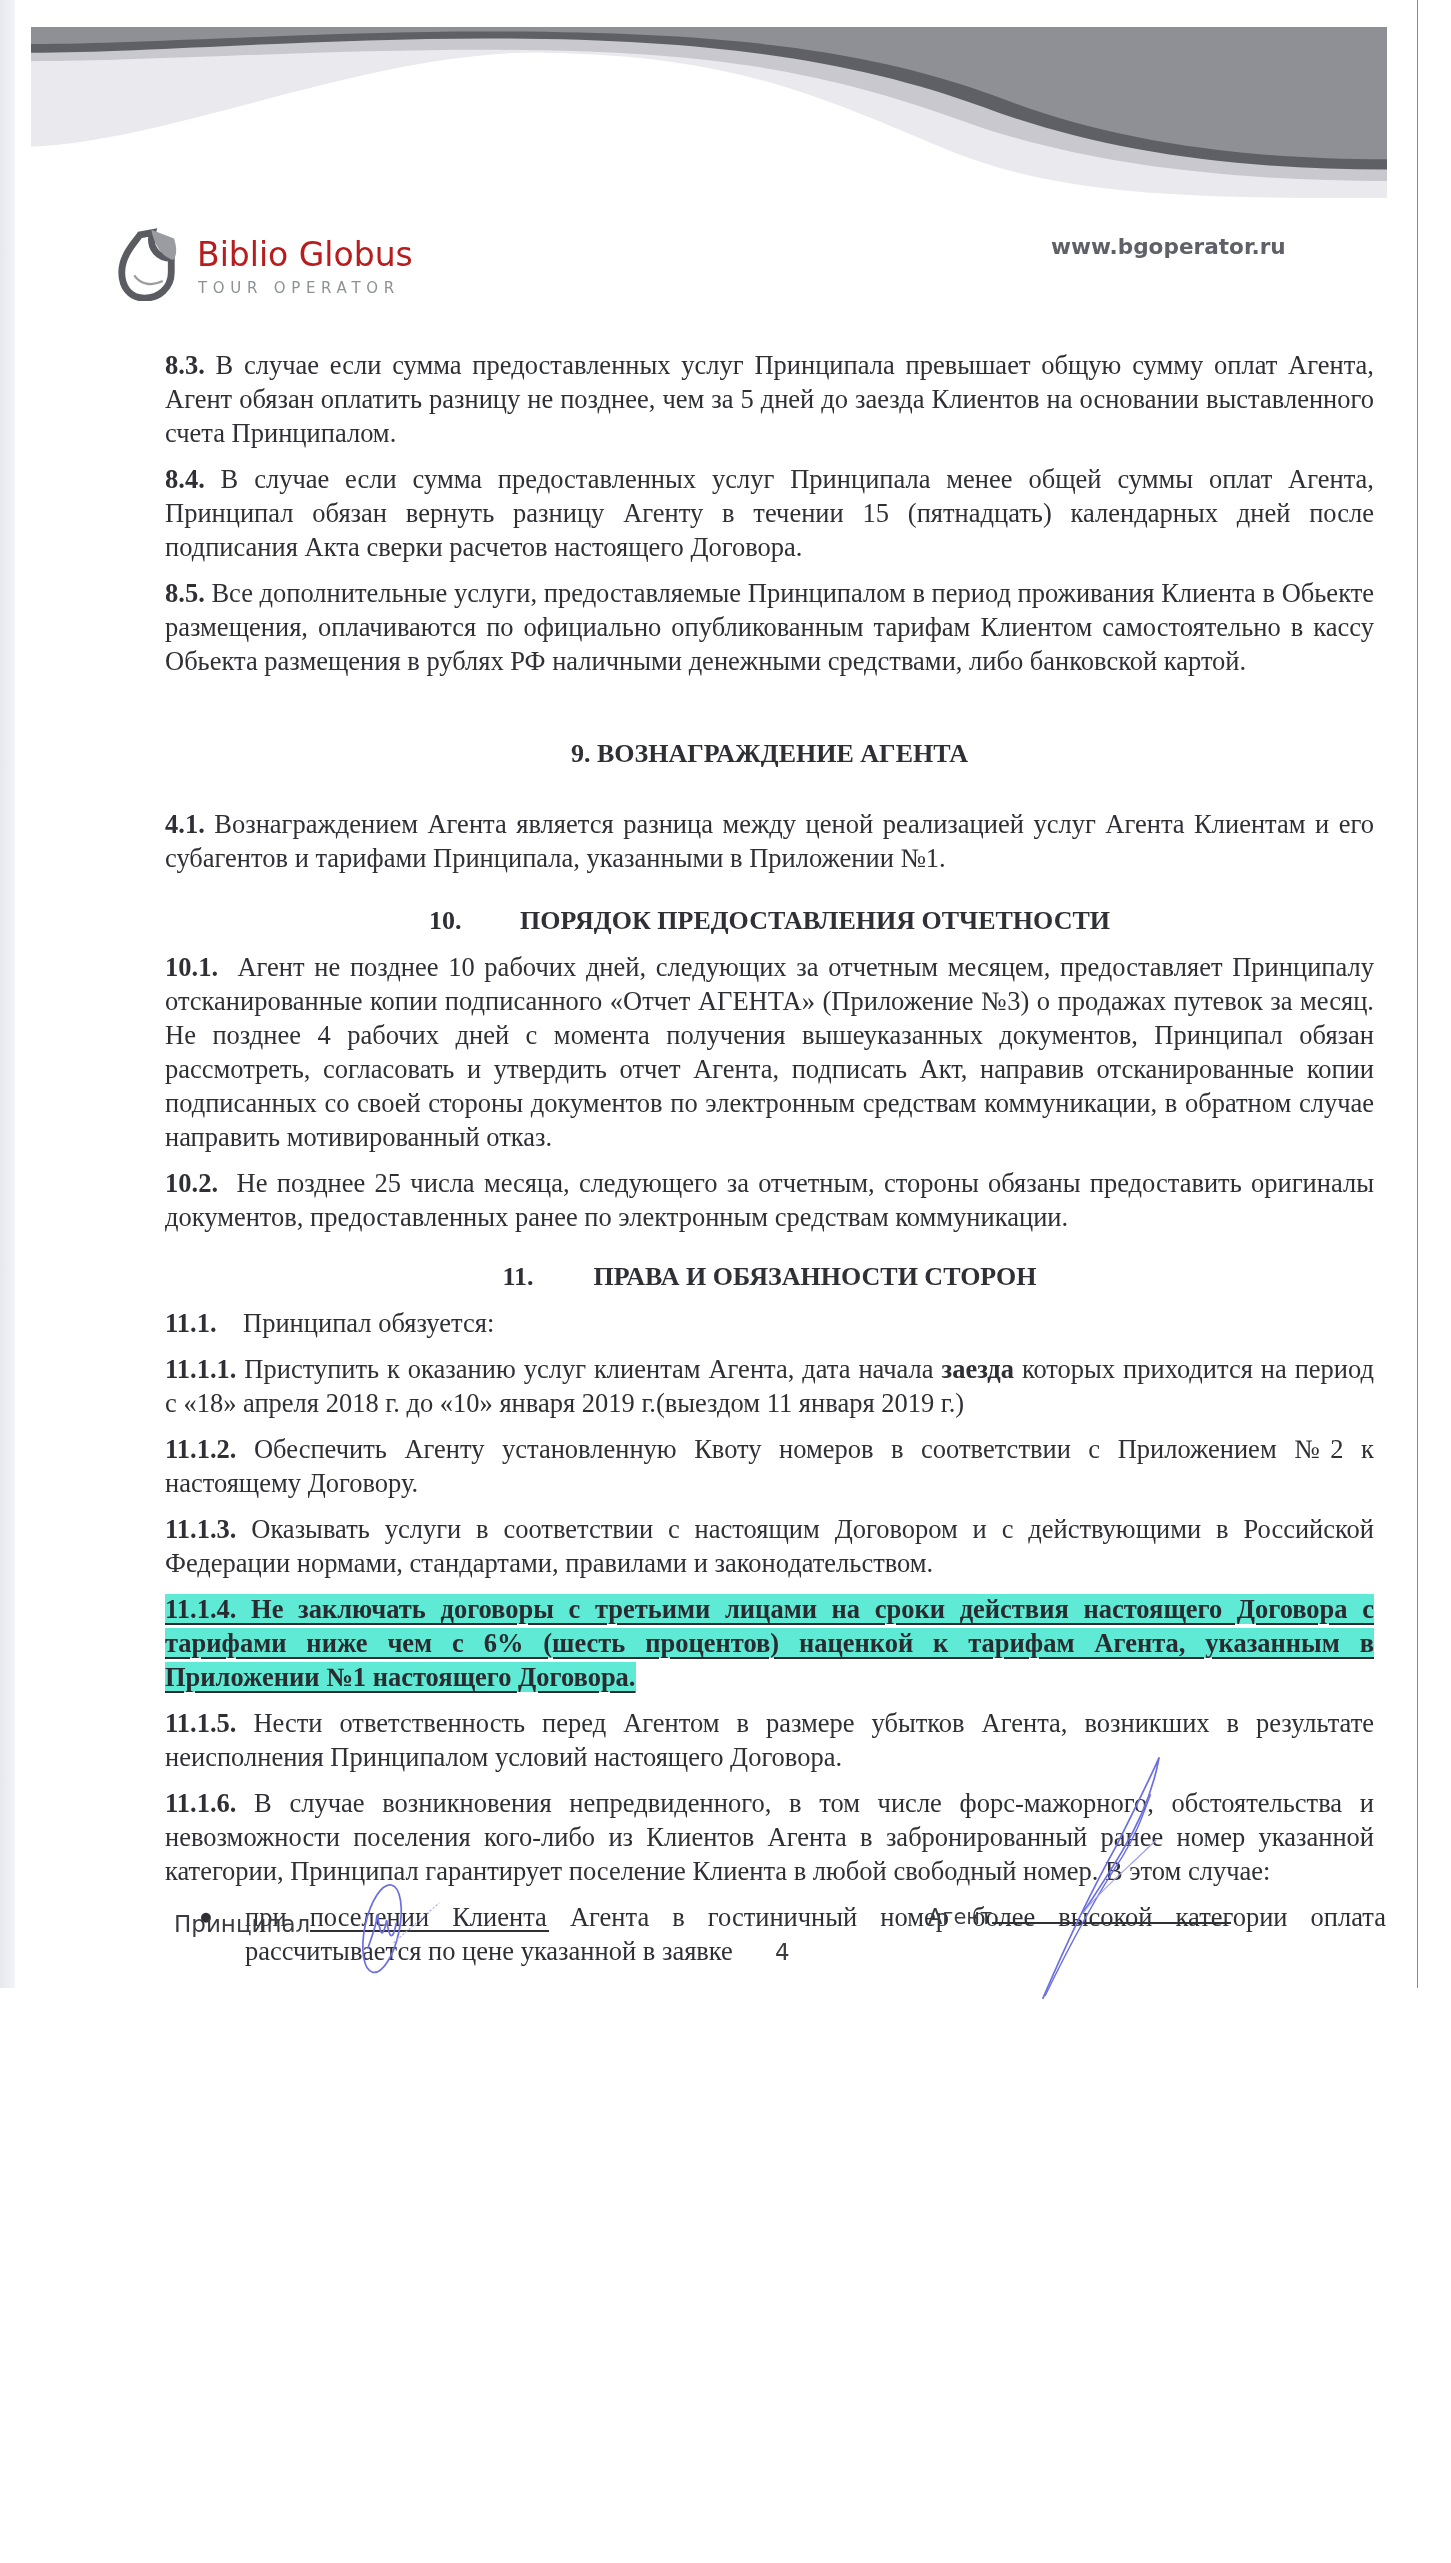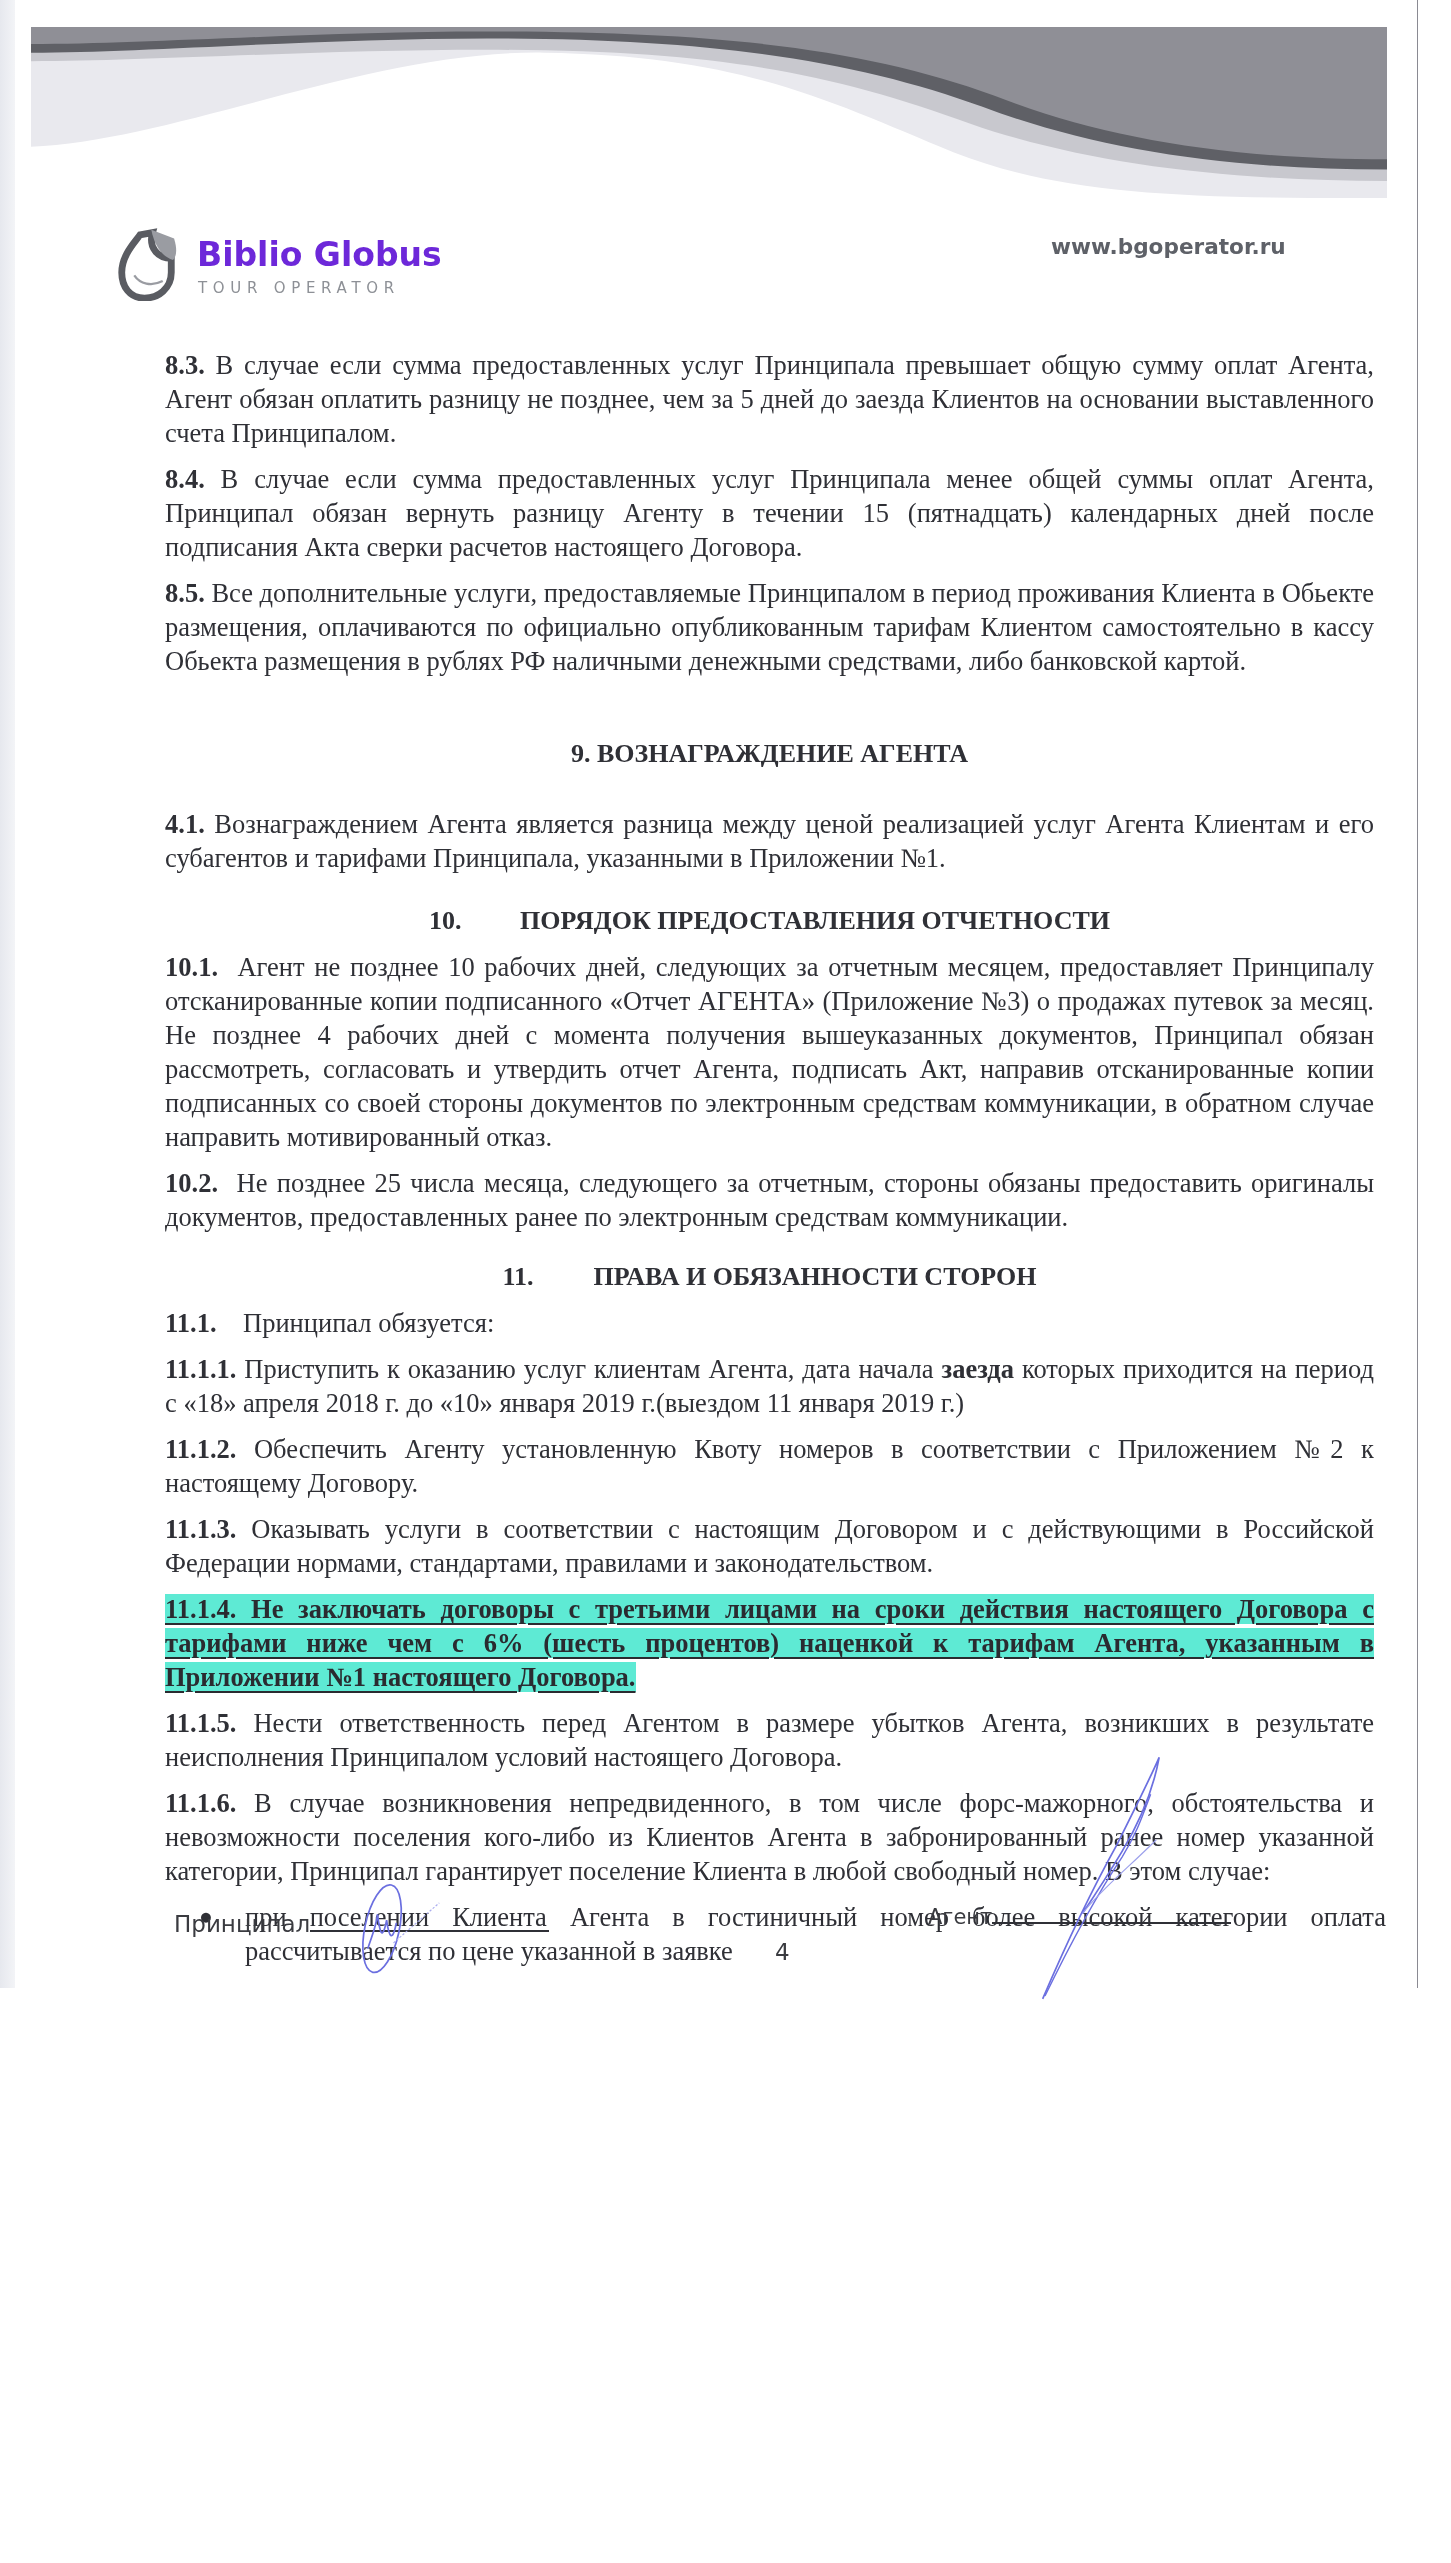--- a/index.html
+++ b/index.html
@@ -13,22 +13,22 @@
     .left-shadow {
       position: absolute; left: 0; top: 0; width: 15px; height: 1988px;
       background: linear-gradient(to right, #e6e8ee, #f3f4f7);
     }
     .banner { position: absolute; left: 31px; top: 27px; width: 1356px; height: 171px; }
 
     .logo { position: absolute; left: 117px; top: 227px; height: 74px; width: 342px; }
     .logo-mark { position: absolute; left: 0; top: 0; width: 63px; height: 74px; }
     .logo-name {
       position: absolute; left: 80px; top: 8px;
-      font-family: "DejaVu Sans", sans-serif; font-weight: bold;
-      font-size: 33px; color: #6d28d9; letter-spacing: 0px; white-space: nowrap;
+      font-family: "DejaVu Sans", sans-serif; font-weight: normal;
+      font-size: 33px; color: #b91c1c; letter-spacing: 0px; white-space: nowrap;
     }
     .logo-sub {
       position: absolute; left: 81px; top: 52px;
       font-family: "DejaVu Sans", sans-serif; font-size: 15px;
       letter-spacing: 5.7px; color: #8d9096; white-space: nowrap;
     }
     .site-url {
       position: absolute; left: 1051px; top: 234px;
       font-family: "DejaVu Sans", sans-serif; font-weight: bold;
       font-size: 21.6px; color: #5e6168; white-space: nowrap;

